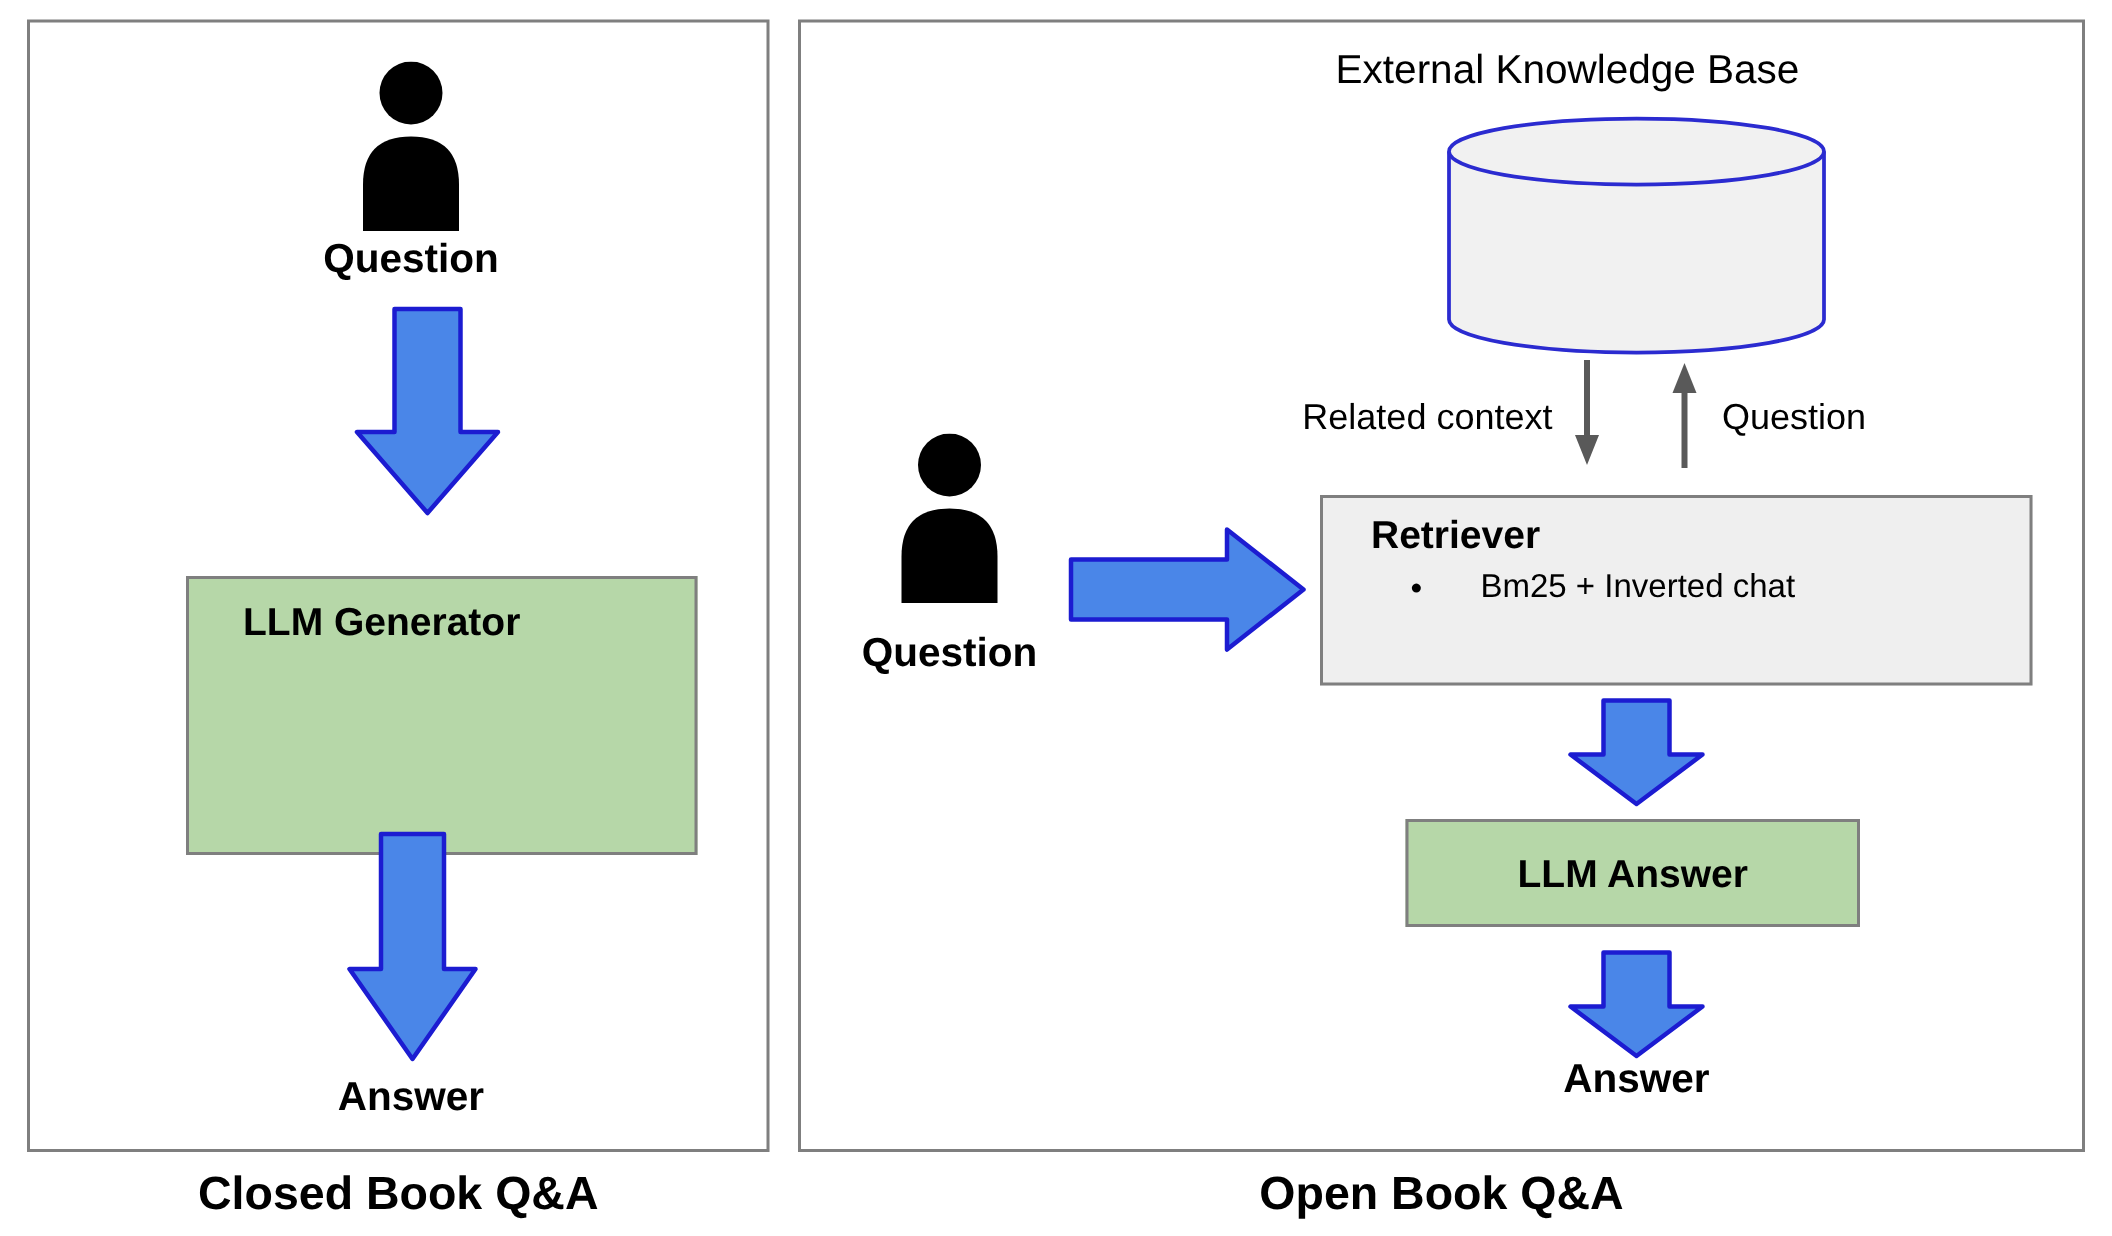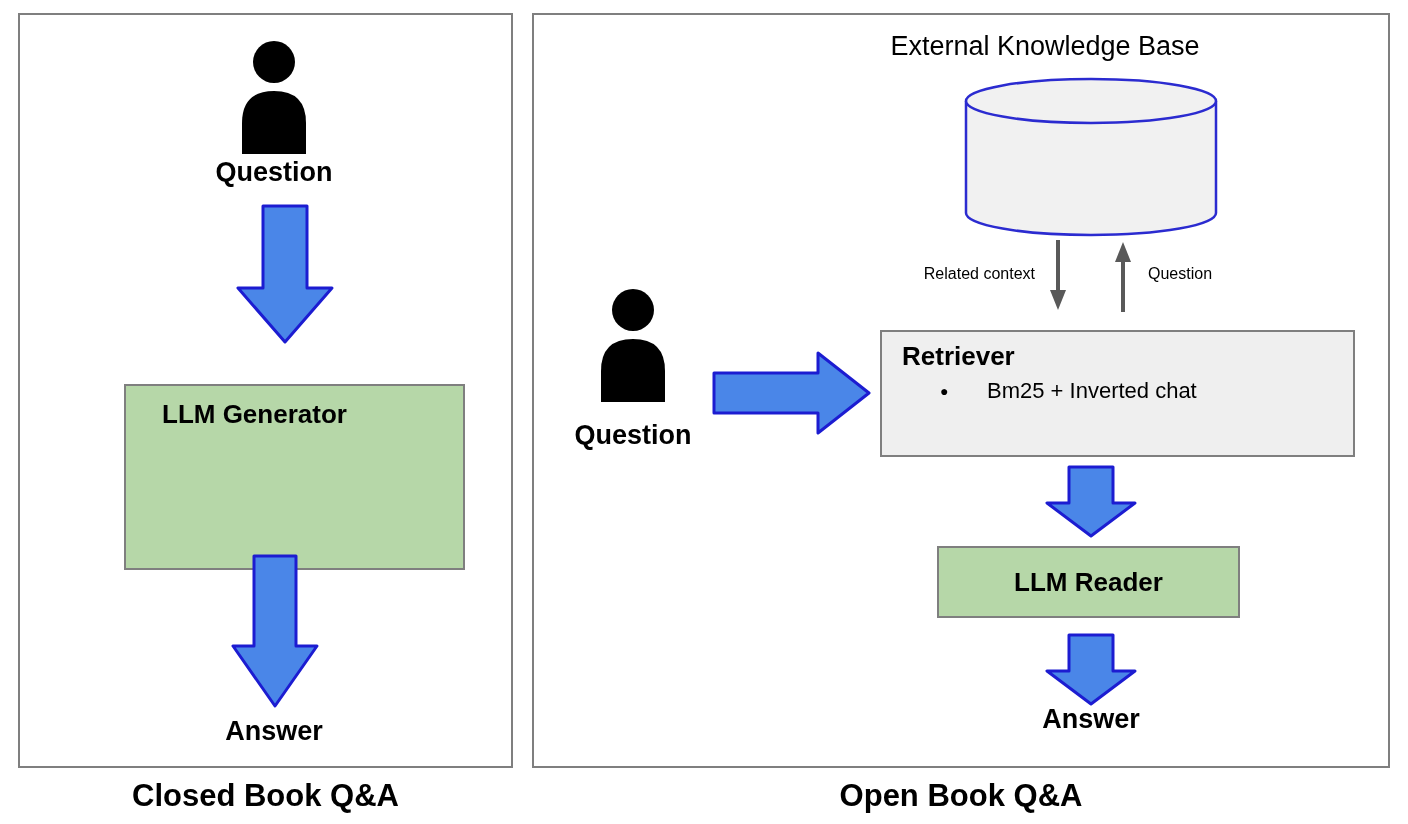--- a/index.html
+++ b/index.html
@@ -7,21 +7,21 @@
     position:relative;width:1408px;height:824px;background:#ffffff;
     font-family:"Liberation Sans", sans-serif;color:#000;overflow:hidden;
   }
   .panel{position:absolute;border:2px solid var(--box-border,#7f7f7f);background:#fff;box-sizing:border-box;}
   .panel-left{left:18px;top:13px;width:495px;height:755px;}
   .panel-right{left:532px;top:13px;width:858px;height:755px;}
   .abs{position:absolute;}
   .lbl{font-weight:700;font-size:27px;text-align:center;white-space:nowrap;}
   .caption{position:absolute;font-weight:700;font-size:31px;text-align:center;white-space:nowrap;}
   .kb-title{font-weight:400;font-size:27px;text-align:center;white-space:nowrap;}
-  .flow-lbl{font-size:16px;white-space:nowrap;}
+  .flow-lbl{font-size:24px;white-space:nowrap;}
   .box{position:absolute;box-sizing:border-box;border:2px solid var(--box-border,#7f7f7f);}
   .box-green{background:var(--green-box,#b6d7a8);}
   .box-gray{background:var(--gray-box,#efefef);}
   .box-title{font-weight:700;font-size:26px;padding:12px 0 0 36px;line-height:32px;}
   .box ul{list-style:none;margin:4px 0 0 0;padding:0;}
   .box li{position:relative;padding-left:105px;font-size:22px;line-height:30px;}
   .box li::before{content:"●";position:absolute;left:58px;top:0;font-size:14px;line-height:30px;}
   .reader-box{display:flex;align-items:center;justify-content:center;}
   .reader-box .reader-title{font-weight:700;font-size:26px;padding:0;}
   svg{display:block;}
@@ -88,32 +88,32 @@
       <path class="person" d="M 8 113 L 8 82 Q 8 50 40 50 Q 72 50 72 82 L 72 113 Z"></path>
     </svg>
 
     <div class="abs lbl" style="left:0px;top:405px;width:198px;">Question</div>
 
     <svg class="abs" style="left:178px;top:335px;" width="160" height="86" viewBox="0 0 160 86">
       <polygon class="blue-shape" points="2,23 106,23 106,3 157,43 106,83 106,63 2,63"></polygon>
     </svg>
 
     <div class="box box-gray abs" style="left:346px;top:315px;width:475px;height:127px;">
-      <div class="box-title" style="padding-top:8px;padding-left:20px;">Retriever</div>
+      <div class="box-title" style="padding-top:8px;padding-left:32px;">Retriever</div>
       <ul>
         <li>Bm25 + Inverted chat</li>
       </ul>
     </div>
 
     <svg class="abs" style="left:511px;top:450px;" width="92" height="74" viewBox="0 0 92 74">
       <polygon class="blue-shape" points="24,2 68,2 68,38 90,38 46,71 2,38 24,38"></polygon>
     </svg>
 
     <div class="box box-green reader-box abs" style="left:403px;top:531px;width:303px;height:72px;">
-      <div class="reader-title">LLM Reader</div>
+      <div class="reader-title">LLM Answer</div>
     </div>
 
     <svg class="abs" style="left:511px;top:618px;" width="92" height="74" viewBox="0 0 92 74">
       <polygon class="blue-shape" points="24,2 68,2 68,38 90,38 46,71 2,38 24,38"></polygon>
     </svg>
 
     <div class="abs lbl" style="left:457px;top:689px;width:200px;">Answer</div>
   </section>
 
   <div class="caption" style="left:532px;top:778px;width:858px;">Open Book Q&amp;A</div>

